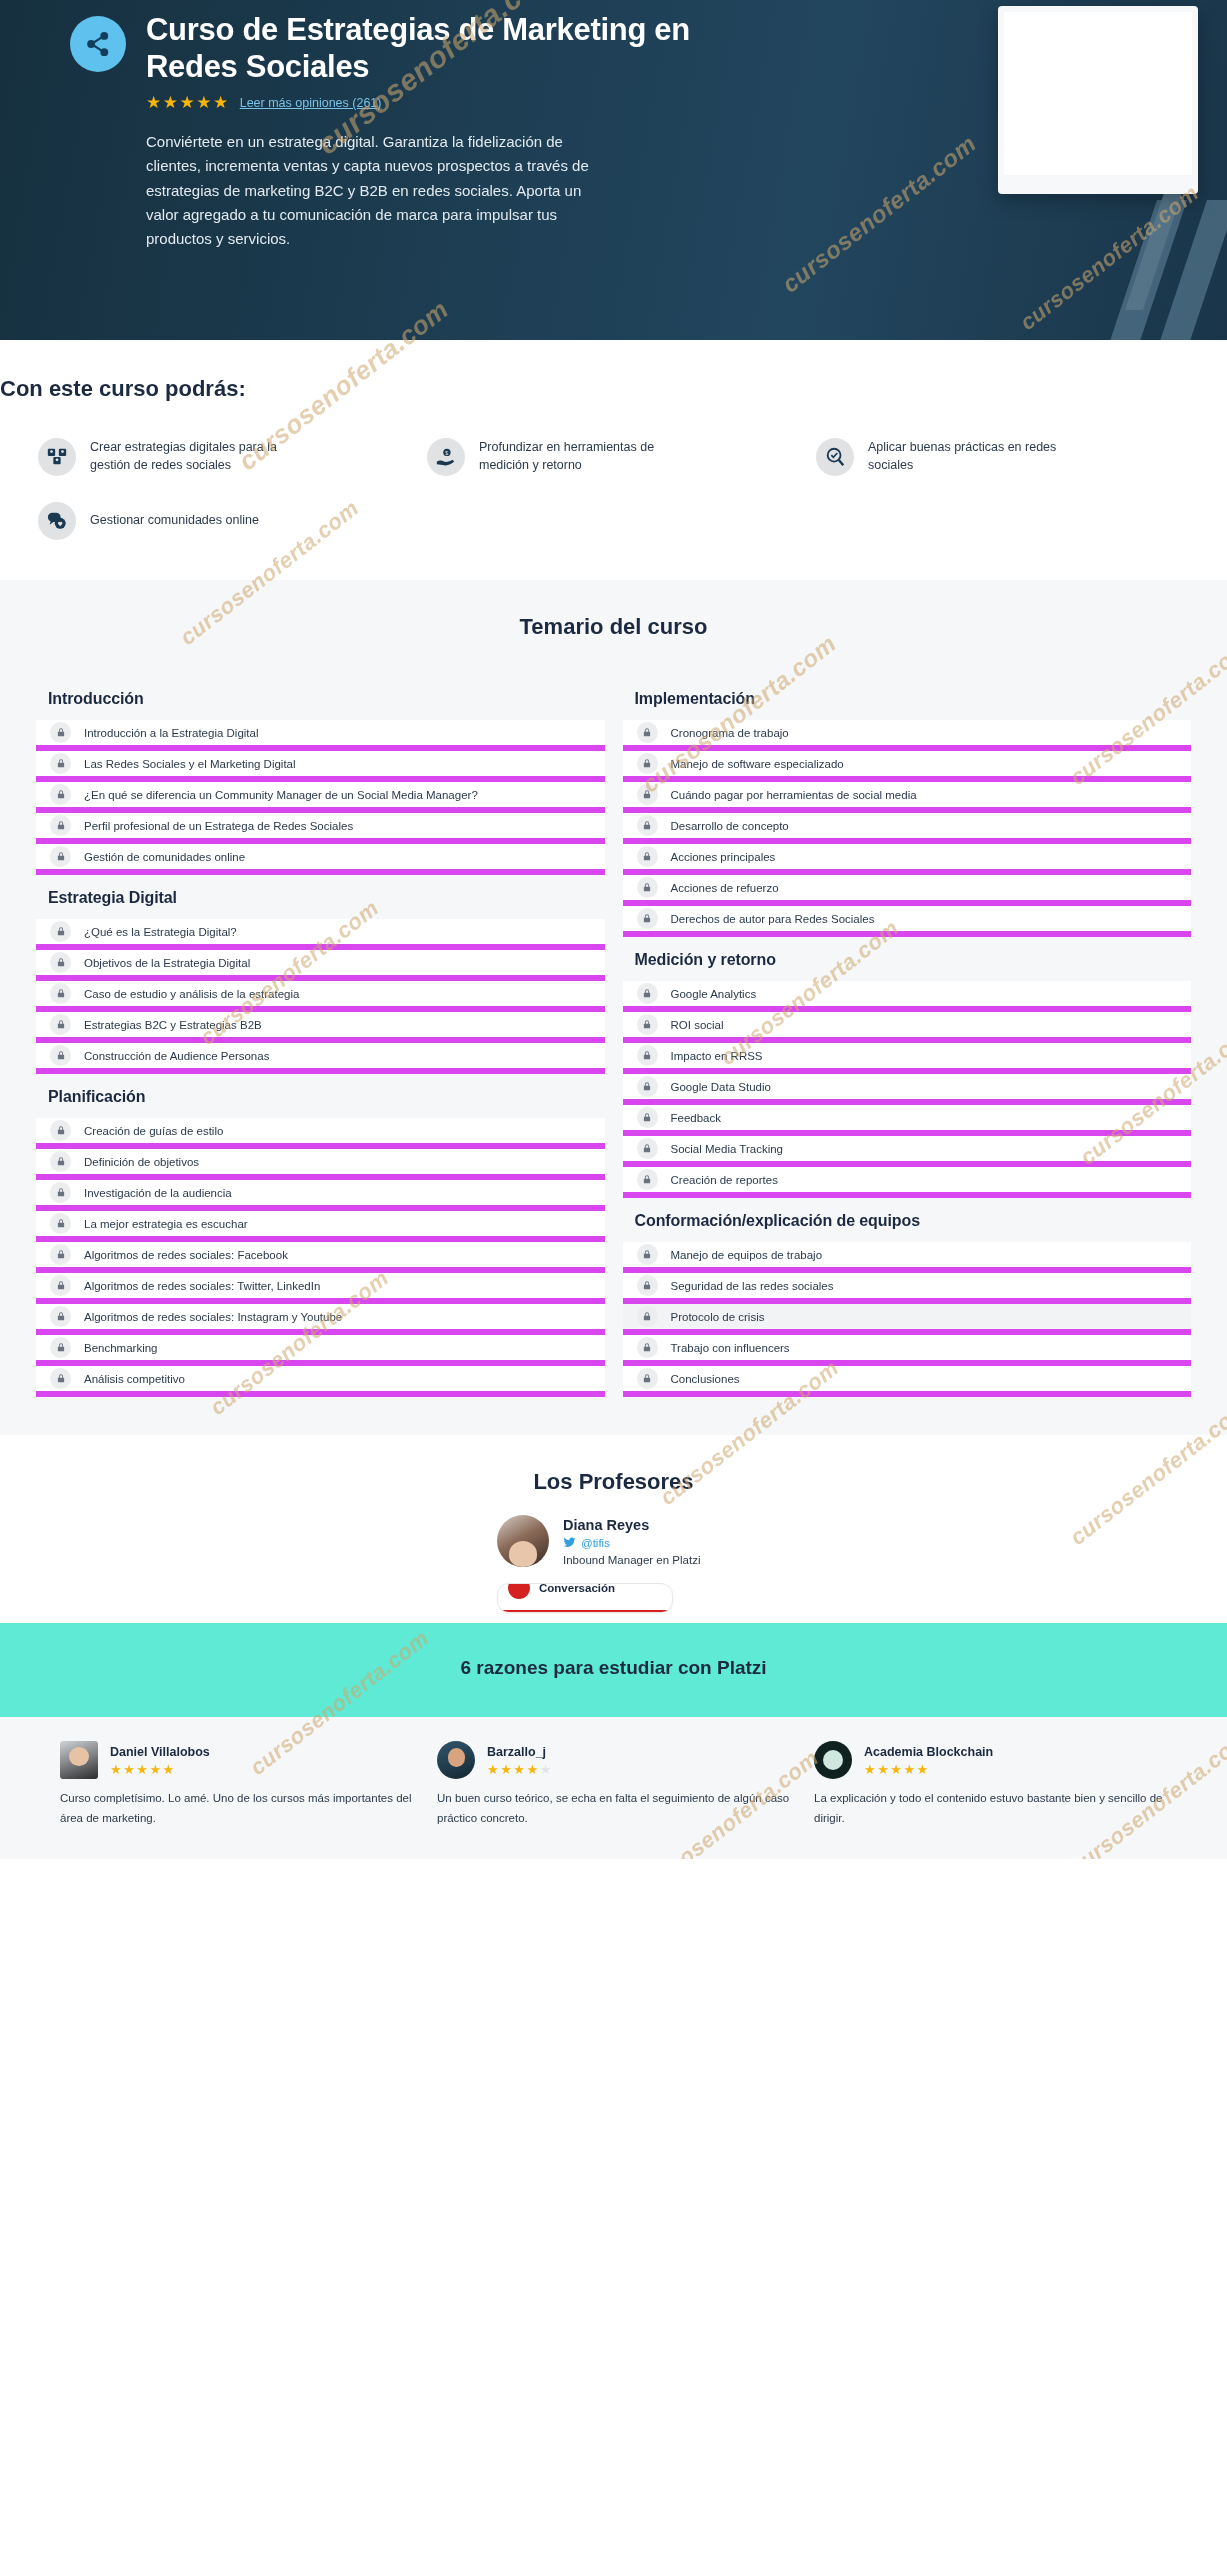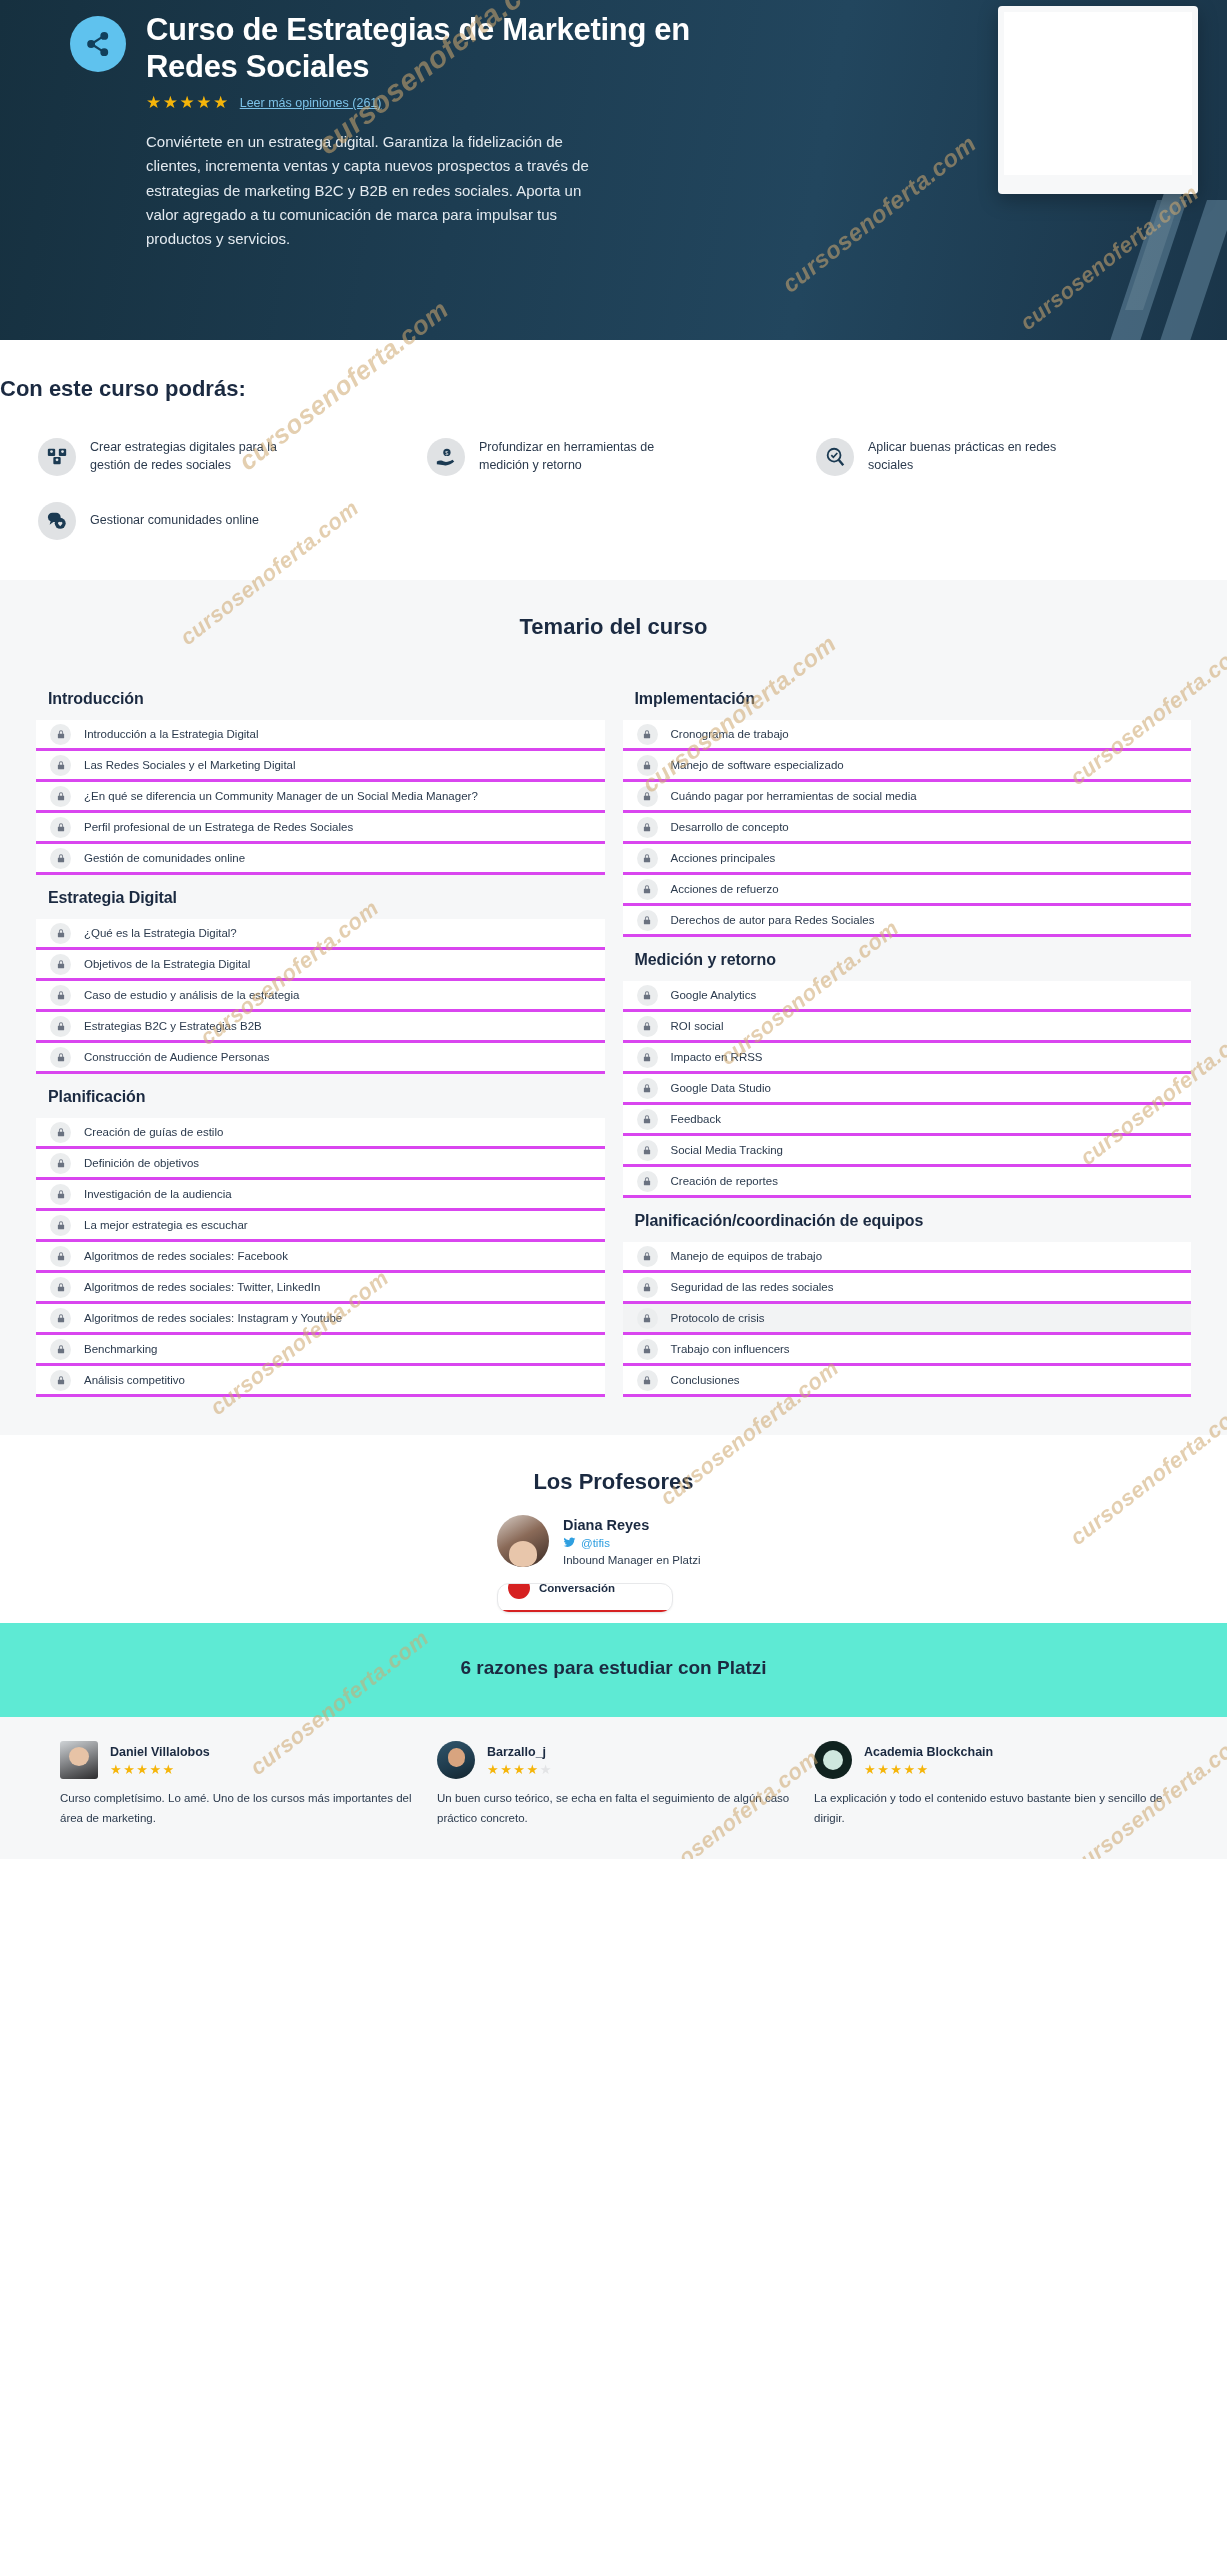--- a/index.html
+++ b/index.html
@@ -98,21 +98,21 @@
   }
   .temario-cols {
     display: grid; grid-template-columns: 1fr 1fr;
     column-gap: 18px; padding: 0 36px;
   }
   .module-title {
     font-size: 16px; font-weight: 800; color:#1b2a41;
     padding: 14px 12px 12px; letter-spacing: -.1px;
   }
   .lesson {
-    background: #ffffff; border-bottom: 3px solid #d946ef;
+    background: #ffffff; border-bottom: 6px solid #d946ef;
     display: flex; align-items: center; gap: 13px;
     padding: 10px 14px; height: 31px;
   }
   .lesson.alt { background: #f2f3f4; }
   .lock {
     width: 21px; height: 21px; border-radius: 50%;
     background: #ebedee; flex: none;
     display: flex; align-items: center; justify-content: center;
   }
   .lesson-label { font-size: 11.5px; color: #2b3a4d; white-space: nowrap; }
@@ -533,21 +533,21 @@
           <span class="lesson-label">Social Media Tracking</span>
         </div>
         <div class="lesson">
           <span class="lock">
             <svg width="10" height="11" viewBox="0 0 24 24" fill="#6a7280">
               <path d="M7 10V7a5 5 0 0110 0v3h1.5a1 1 0 011 1v9a1 1 0 01-1 1h-13a1 1 0 01-1-1v-9a1 1 0 011-1zm2 0h6V7a3 3 0 00-6 0z"></path>
             </svg>
           </span>
           <span class="lesson-label">Creación de reportes</span>
         </div>
-        <div class="module-title">Planificación/coordinación de equipos</div>
+        <div class="module-title">Conformación/explicación de equipos</div>
         <div class="lesson">
           <span class="lock">
             <svg width="10" height="11" viewBox="0 0 24 24" fill="#6a7280">
               <path d="M7 10V7a5 5 0 0110 0v3h1.5a1 1 0 011 1v9a1 1 0 01-1 1h-13a1 1 0 01-1-1v-9a1 1 0 011-1zm2 0h6V7a3 3 0 00-6 0z"></path>
             </svg>
           </span>
           <span class="lesson-label">Manejo de equipos de trabajo</span>
         </div>
         <div class="lesson">
           <span class="lock">

